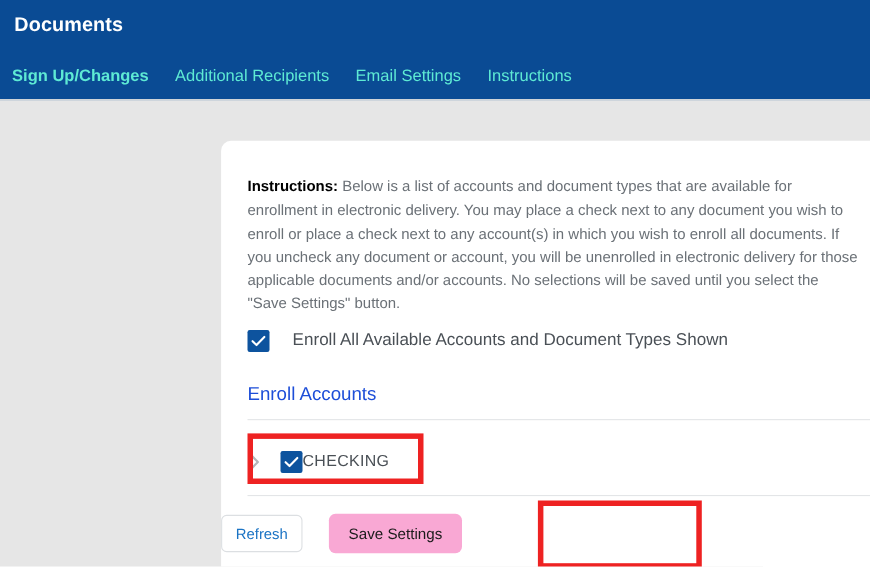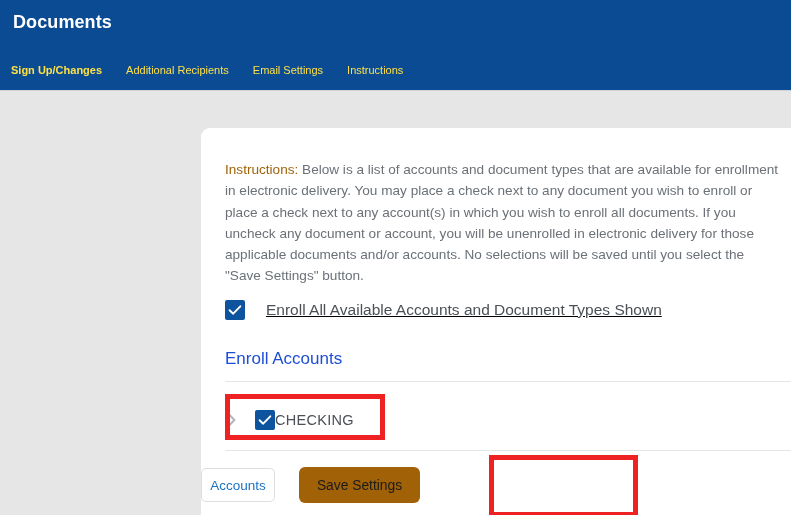--- a/index.html
+++ b/index.html
@@ -40,22 +40,22 @@
     position: absolute;
     left: 11px;
     top: 59px;
     display: flex;
     align-items: center;
     gap: 0;
     white-space: nowrap;
   }
 
   .nav-tab {
-    color: #fde047;
-    font-size: 11px;
+    color: #5eead4;
+    font-size: 15px;
     font-weight: 400;
     padding: 0 12px;
     cursor: pointer;
     white-space: nowrap;
     line-height: 22px;
   }
   .nav-tab:first-child { padding-left: 0; }
   .nav-tab.active { font-weight: 700; }
 
   #header-bottom-rule {
@@ -81,33 +81,32 @@
   #instructions-text {
     position: absolute;
     left: 24px;
     top: 31px;
     width: 558px;
     font-size: 13.6px;
     line-height: 21.3px;
     color: #6b7177;
   }
   #instructions-label {
-    font-weight: 400;
-    color: #a16207;
+    font-weight: 700;
+    color: #000000;
   }
 
   
   #enroll-all-row {
     position: absolute;
     left: 24px;
     top: 172px;
     display: flex;
     align-items: center;
     cursor: pointer;
-    text-decoration: underline;
   }
 
   .checkbox {
     width: 20px;
     height: 20px;
     background: #0d539e;
     border-radius: 2px;
     position: relative;
     flex: none;
   }
@@ -190,21 +189,21 @@
     align-items: center;
     justify-content: center;
   }
 
   #save-settings-button {
     position: absolute;
     left: 299px;
     top: 467px;
     width: 121px;
     height: 36px;
-    background: #a16207;
+    background: #f9a8d4;
     border: none;
     border-radius: 6px;
     color: #1b1b1b;
     font-size: 13.8px;
     font-family: "Liberation Sans", sans-serif;
     cursor: pointer;
     display: flex;
     align-items: center;
     justify-content: center;
   }
@@ -270,17 +269,17 @@
       <svg width="20" height="20" viewBox="0 0 20 20">
         <path d="M4.6 10.2 L8.2 13.7 L15.3 6.3" fill="none" stroke="#ffffff" stroke-width="1.9" stroke-linecap="round" stroke-linejoin="round"></path>
       </svg>
     </span>
     <span id="account-label-checking">CHECKING</span>
   </div>
 
   <div class="divider" id="divider-bottom"></div>
 </div>
 
-<button id="refresh-button">Accounts</button>
+<button id="refresh-button">Refresh</button>
 <button id="save-settings-button">Save Settings</button>
 
 <div class="annotation-box" id="annotation-checking"></div>
 <div class="annotation-box" id="annotation-save"></div>
 
 </body></html>

